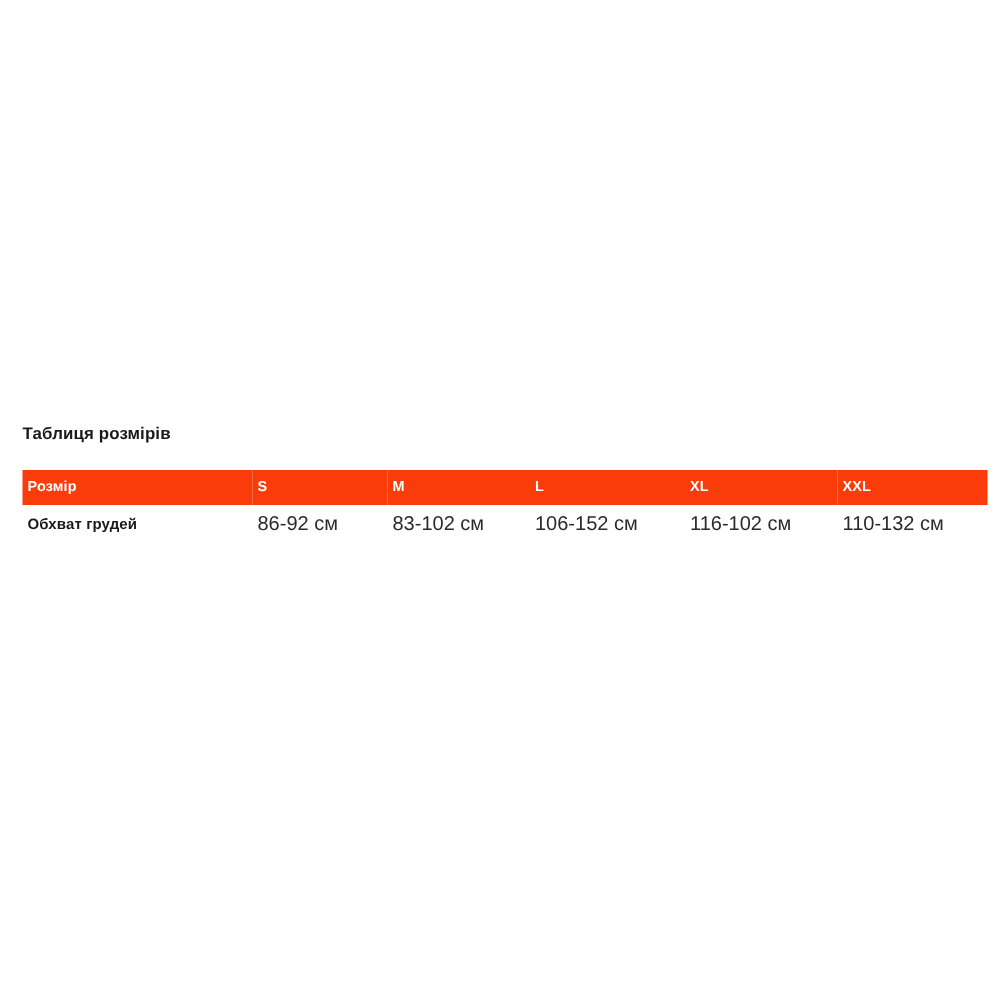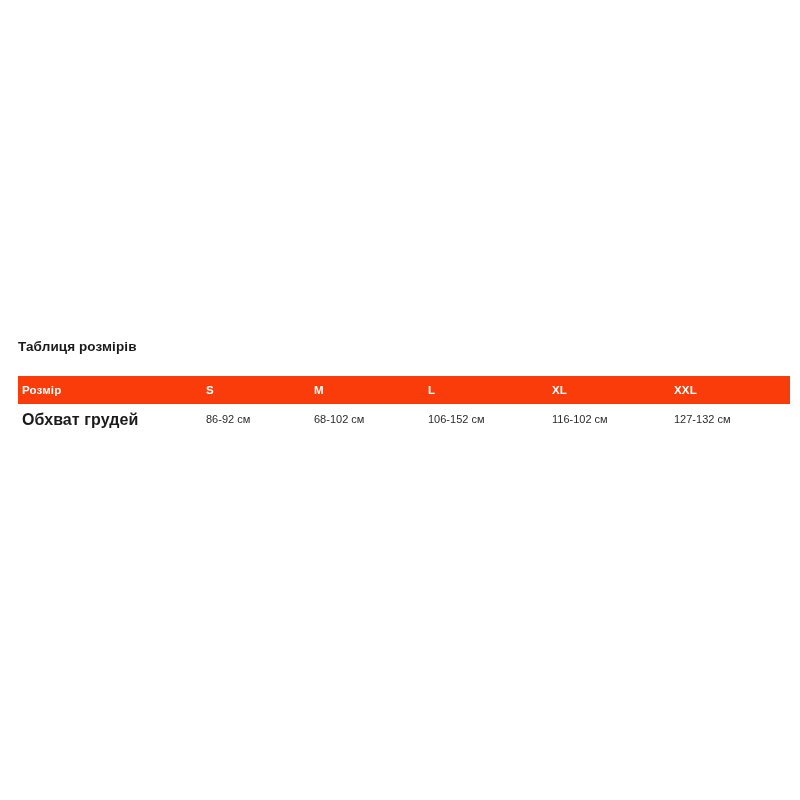--- a/index.html
+++ b/index.html
@@ -64,29 +64,29 @@
     vertical-align: middle;
     letter-spacing: 0.15px;
   }
 
   table.size-table tbody td {
     height: 31px;
     line-height: 31px;
     padding: 0 0 0 4px;
     border: none;
     color: #2b2b2b;
-    font-size: 11px;
+    font-size: 16px;
     vertical-align: middle;
     white-space: nowrap;
   }
 
   table.size-table tbody td.rowlabel {
     font-weight: bold;
     color: #1a1a1a;
-    font-size: 16px;
+    font-size: 12px;
     letter-spacing: 0.1px;
   }
 
   
   col.c-label { width: 184px; }
   col.c-s     { width: 108px; }
   col.c-m     { width: 114px; }
   col.c-l     { width: 124px; }
   col.c-xl    { width: 122px; }
   col.c-xxl   { width: 120px; }
@@ -118,22 +118,22 @@
           <th>L</th>
           <th>XL</th>
           <th>XXL</th>
         </tr>
       </thead>
 
       <tbody>
         <tr>
           <td class="rowlabel">Обхват грудей</td>
           <td>86-92 см</td>
-          <td>68-102 см</td>
+          <td>83-102 см</td>
           <td>106-152 см</td>
           <td>116-102 см</td>
-          <td>127-132 см</td>
+          <td>110-132 см</td>
         </tr>
       </tbody>
     </table>
 
   </section>
 </div>
 
 </body></html>

